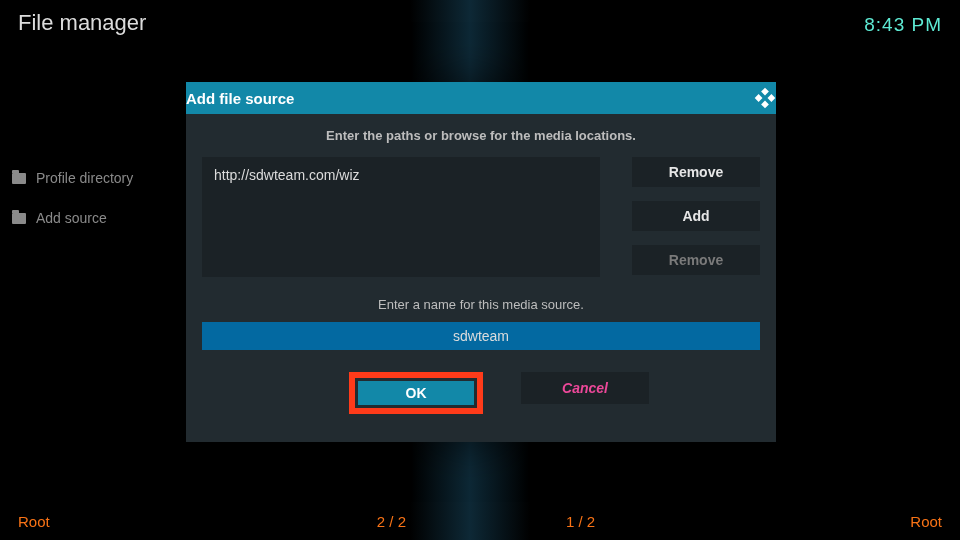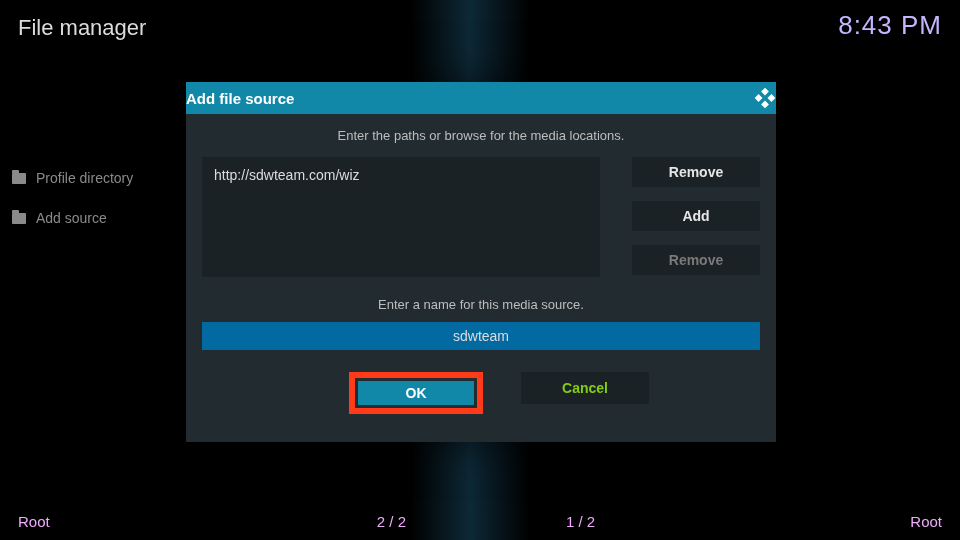--- a/index.html
+++ b/index.html
@@ -15,21 +15,21 @@
     background: linear-gradient(90deg, rgba(0,0,0,0) 0%, rgba(30,90,120,0.45) 50%, rgba(0,0,0,0) 100%);
   }
   .header {
     position: absolute;
     top: 10px; left: 18px; right: 18px;
     display: flex;
     justify-content: space-between;
     align-items: flex-end;
   }
   .header .title { font-size: 22px; font-weight: 400; color: #dcdcdc; }
-  .header .clock { font-size: 26px; font-weight: 300; color: #c4b5fd; letter-spacing: 1px; }
+  .header .clock { font-size: 19px; font-weight: 300; color: #5eead4; letter-spacing: 1px; }
   .sidebar {
     position: absolute;
     top: 170px; left: 12px;
     display: flex; flex-direction: column;
     gap: 24px;
   }
   .sidebar-item {
     display: flex; align-items: center; gap: 10px;
     color: #8a8a8a; font-size: 14px; cursor: pointer;
   }
@@ -44,21 +44,21 @@
     position: absolute;
     top: -3px; left: 0; width: 7px; height: 3px;
     background: #8a8a8a;
     border-radius: 1px 1px 0 0;
   }
   .bottombar {
     position: absolute;
     bottom: 10px; left: 18px; right: 18px;
     display: flex;
     justify-content: space-between;
-    color: #f0abfc;
+    color: #f97316;
     font-size: 15px;
   }
   .bottombar .center {
     position: absolute;
     left: 12px; right: 0;
     display: flex; justify-content: center;
     gap: 160px;
   }
   .bottombar .left { z-index: 2; }
   .bottombar .right { z-index: 2; }
@@ -77,20 +77,21 @@
     justify-content: space-between;
     padding: 0 0;
   }
   .dialog-title { color: #fff; font-size: 15px; font-weight: bold; }
   .kodi-icon { width: 22px; height: 22px; }
   .instr {
     text-align: center;
     color: #bdbdbd;
     font-size: 13px;
     margin: 14px 0 14px 0;
+    font-weight: bold;
   }
   .body-row {
     display: flex;
     gap: 32px;
     padding: 0 16px;
   }
   .path-box {
     flex: 1;
     background: #1b2226;
     height: 120px;
@@ -129,21 +130,21 @@
     gap: 30px;
     margin-top: 22px;
     margin-left: 44px;
   }
   .btn {
     width: 128px; height: 32px;
     display: flex; align-items: center; justify-content: center;
     font-size: 14px; font-weight: bold;
     cursor: pointer;
   }
-  .btn-cancel { background: #1b2226; color: #84cc16; }
+  .btn-cancel { background: #1b2226; color: #ec4899; font-style: italic; }
   .ok-wrapper {
     border: 6px solid #ff3b1a;
     padding: 3px;
     position: relative;
     left: -8px;
   }
   .btn-ok { background: #1288a8; color: #fff; width: 116px; height: 24px; }
 </style>
 </head>
 <body>

